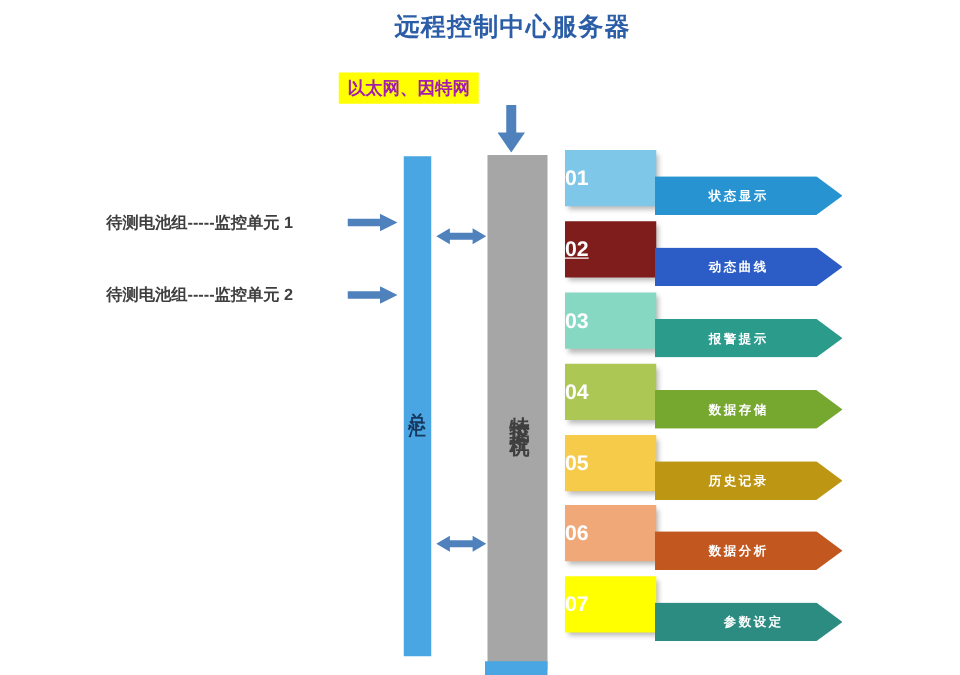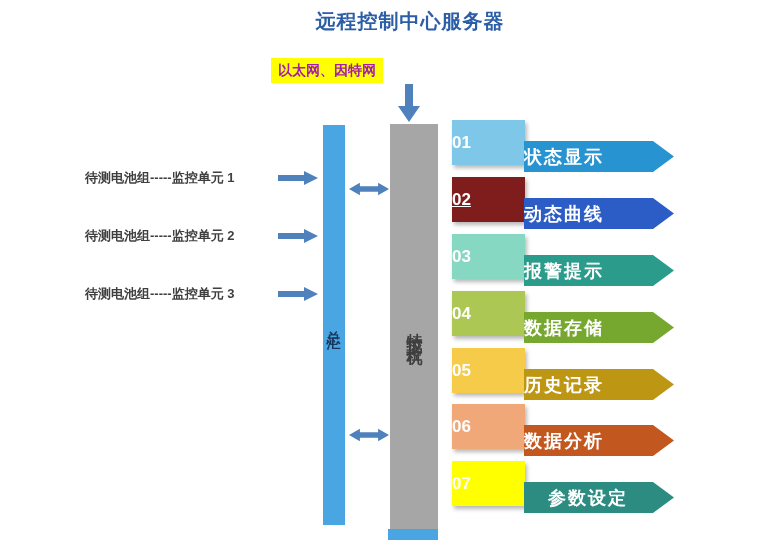--- a/index.html
+++ b/index.html
@@ -45,23 +45,23 @@
 
   .fn-row { position:absolute; left:452px; width:222px; height:54px; }
   .fn-block {
     position:absolute; left:0; top:0; width:73px; height:45px;
     display:flex; align-items:center; 
     color:#ffffff; font-size:17px; font-weight:bold;
     box-shadow:2px 3px 4px rgba(0,0,0,0.28);
   }
   .fn-banner {
     position:absolute; left:72px; top:21px; width:150px; height:31px;
-    display:flex; align-items:center; justify-content:flex-start;
+    display:flex; align-items:center; justify-content:center;
     padding-right:16px; box-sizing:border-box;
-    color:#ffffff; font-size:18px; font-weight:bold; letter-spacing:2px;
+    color:#ffffff; font-size:10px; font-weight:bold; letter-spacing:2px;
     clip-path:polygon(0 0, 86% 0, 100% 50%, 86% 100%, 0 100%);
   }
 </style>
 </head>
 <body>
 
 <div class="canvas">
 
   <div class="title" style="color: rgb(44, 94, 168);">远程控制中心服务器</div>
 
@@ -81,26 +81,20 @@
   <div class="ctrl-cap" style="background: rgb(74, 166, 226);"></div>
 
   <div class="left-row" style="top:143px;">
     <span class="left-label">待测电池组-----监控单元 1</span>
     <svg width="40" height="14" viewBox="0 0 40 14" style="fill: rgb(79, 129, 189);">
       <polygon points="0,4 26,4 26,0 40,7 26,14 26,10 0,10"></polygon>
     </svg>
   </div>
   <div class="left-row" style="top:201px;">
     <span class="left-label">待测电池组-----监控单元 2</span>
-    <svg width="40" height="14" viewBox="0 0 40 14" style="fill: rgb(79, 129, 189);">
-      <polygon points="0,4 26,4 26,0 40,7 26,14 26,10 0,10"></polygon>
-    </svg>
-  </div>
-  <div class="left-row" style="top:259px;">
-    <span class="left-label">待测电池组-----监控单元 3</span>
     <svg width="40" height="14" viewBox="0 0 40 14" style="fill: rgb(79, 129, 189);">
       <polygon points="0,4 26,4 26,0 40,7 26,14 26,10 0,10"></polygon>
     </svg>
   </div>
 
   <svg class="dbl-arrow" style="top: 181px; fill: rgb(79, 129, 189);" width="40" height="16" viewBox="0 0 44 16">
     <polygon points="0,8 12,1 12,5 32,5 32,1 44,8 32,15 32,11 12,11 12,15"></polygon>
   </svg>
   <svg class="dbl-arrow" style="top: 427px; fill: rgb(79, 129, 189);" width="40" height="16" viewBox="0 0 44 16">
     <polygon points="0,8 12,1 12,5 32,5 32,1 44,8 32,15 32,11 12,11 12,15"></polygon>

